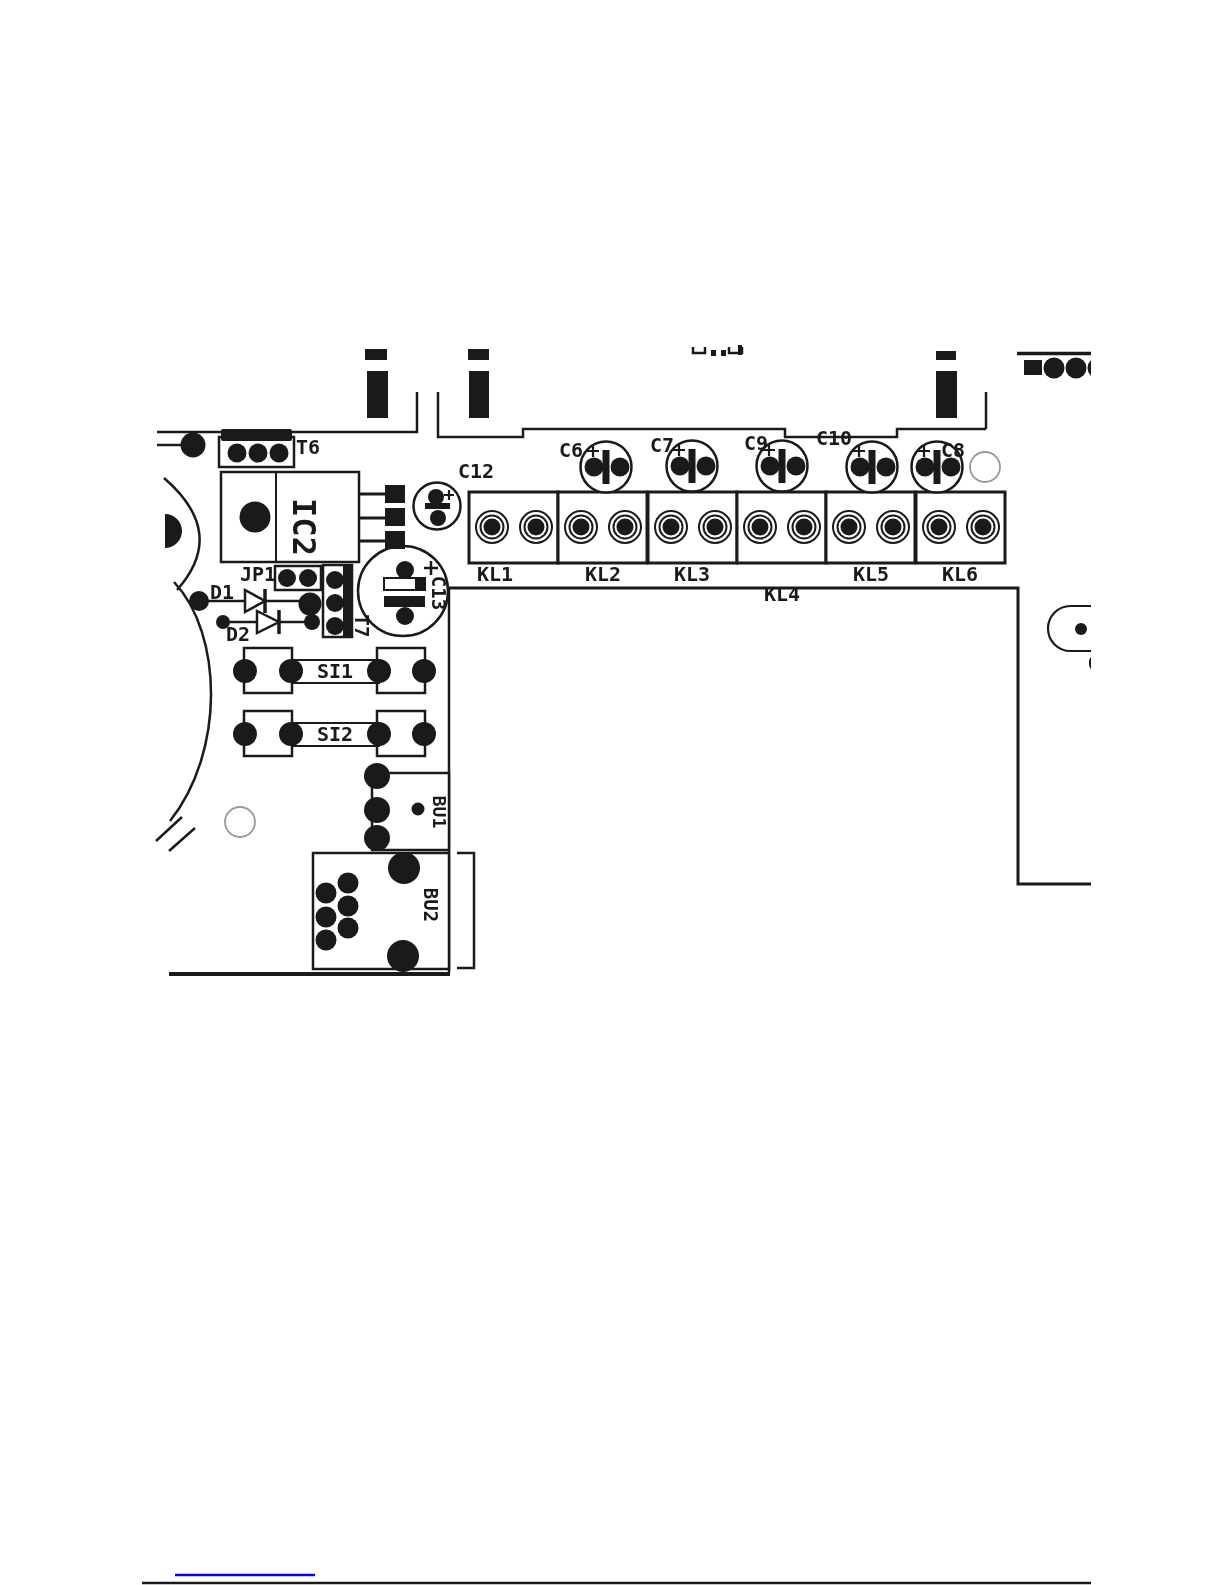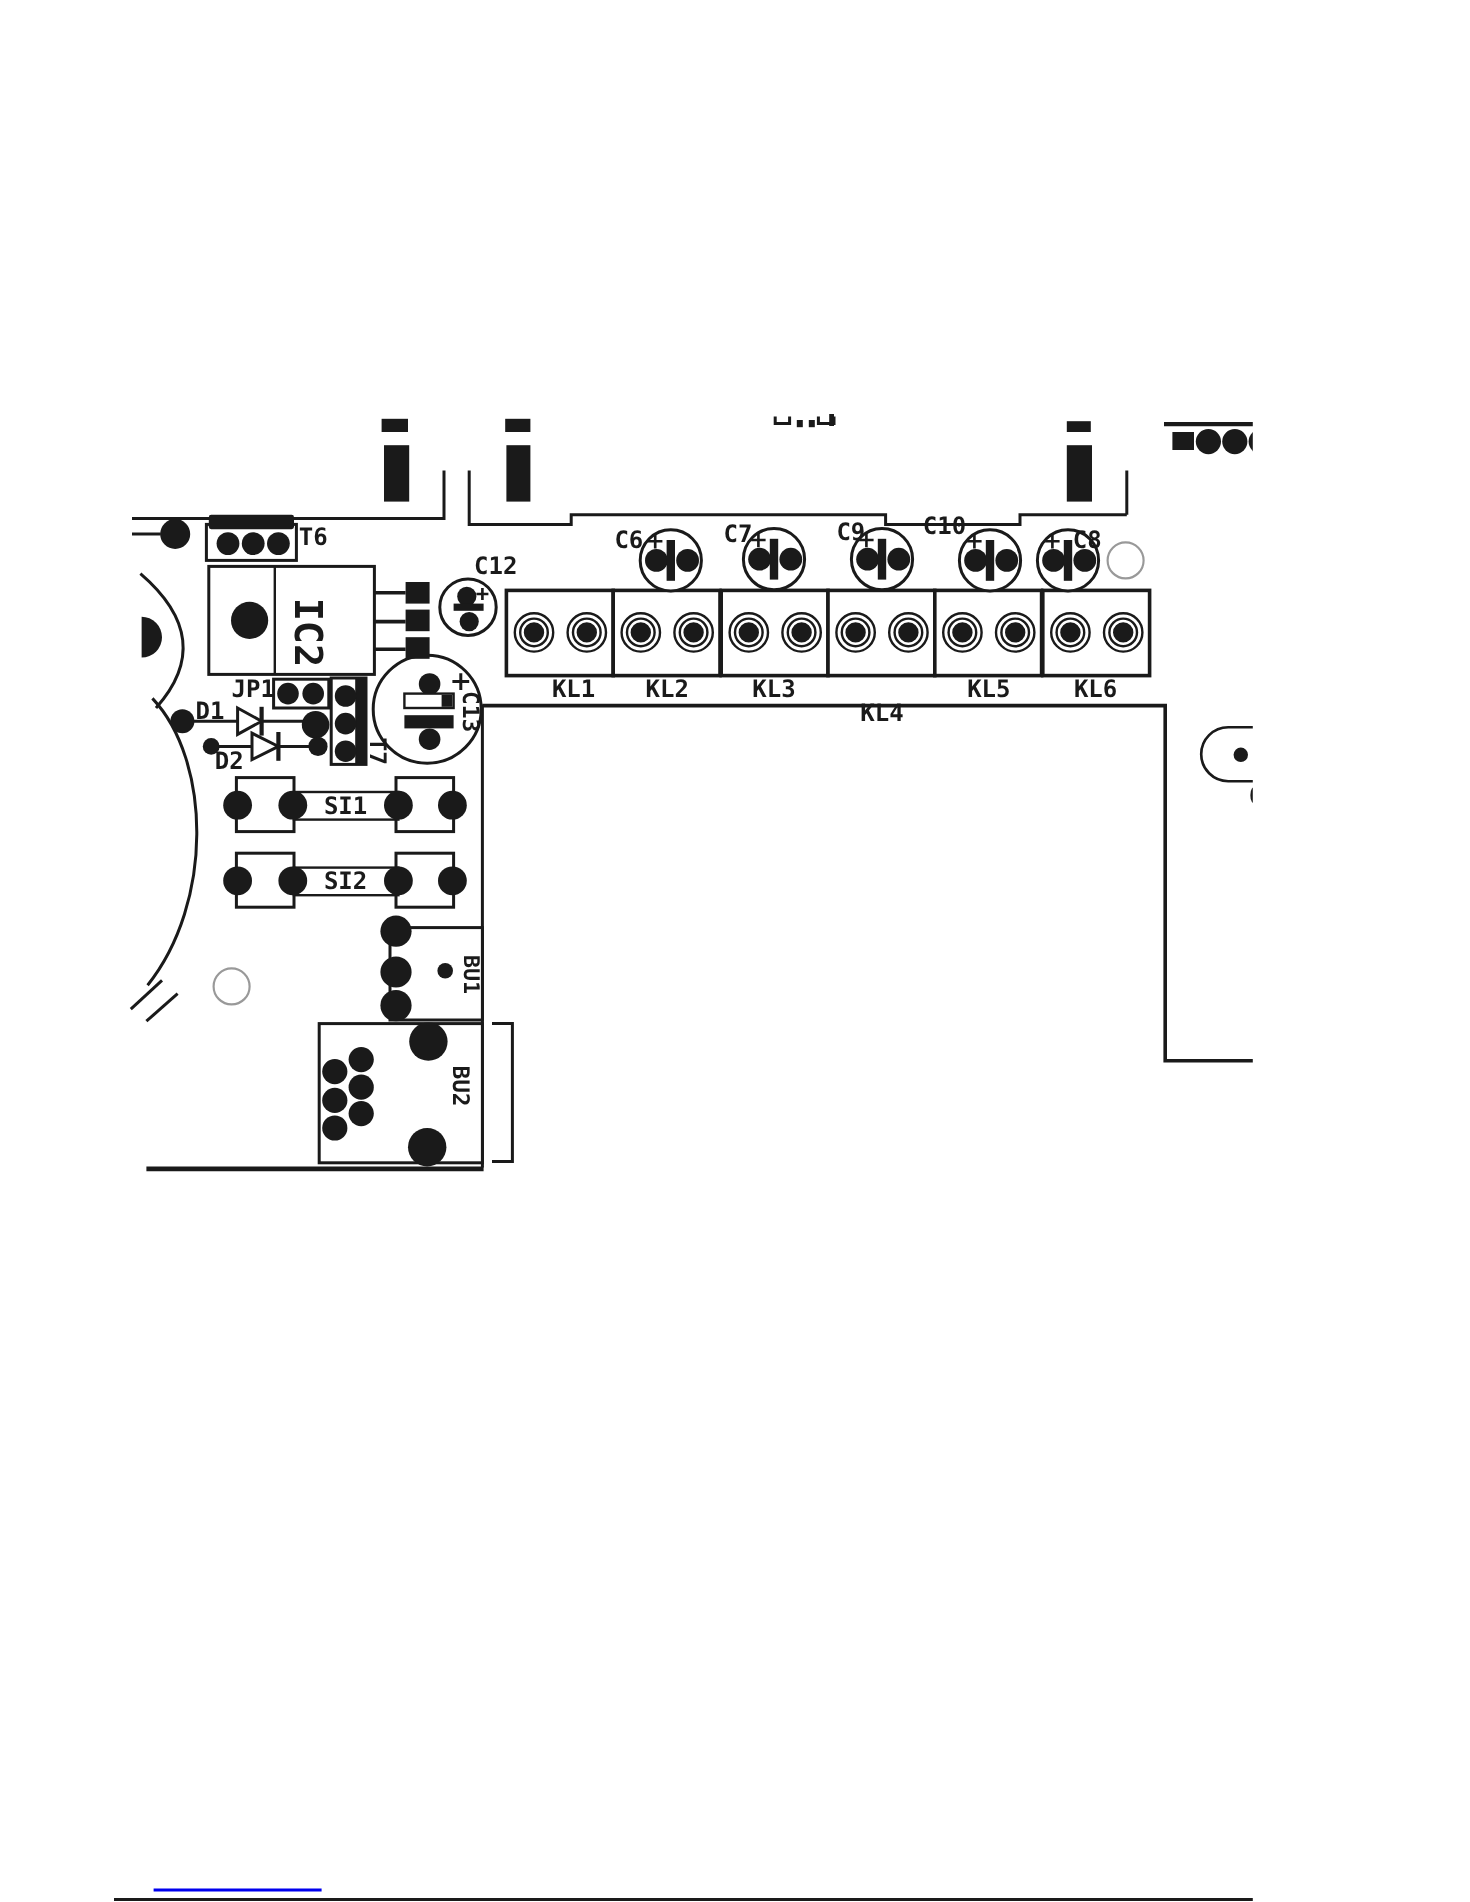--- a/index.html
+++ b/index.html
@@ -1,17 +1,17 @@
 <!DOCTYPE html>
 <html><head>
 <meta charset="utf-8">
 <style>
   html,body{margin:0;padding:0;background:#ffffff;}
   .canvas{position:relative;width:1044px;height:1585px;background:#ffffff;overflow:hidden;
-          font-family:"DejaVu Sans Mono","Liberation Mono",monospace;}
+          font-family:"DejaVu Sans Mono","Liberation Mono",monospace;margin-left:47px;}
   .canvas svg{position:absolute;left:0;top:0;}
   .lbl{position:absolute;font-family:"DejaVu Sans Mono","Liberation Mono",monospace;
        font-weight:700;font-size:20px;color:#1a1a1a;line-height:1;white-space:nowrap;}
   .c{transform:translateX(-50%);}
   .v{transform:translate(-50%,-50%) rotate(90deg);}
 </style>
 </head>
 <body>
 
 <div class="canvas">
@@ -274,29 +274,29 @@
     <circle cx="1114" cy="368" r="10.5" fill="#1a1a1a"></circle>
     <rect x="1117" y="336" width="108" height="55" fill="#ffffff"></rect>
   </g>
 
   <path d="M95,1583 H1225" stroke="#1a1a1a" stroke-width="2.5" fill="none"></path>
   <path d="M128,1575 H268" stroke="#0000ee" stroke-width="2.5" fill="none"></path>
 </svg>
 
   <div class="lbl" style="left:249px;top:437px">T6</div>
   <div class="lbl v" style="left:257px;top:527px;font-size:32px">IC2</div>
-  <div class="lbl" style="left:395px;top:461px">C12</div>
+  <div class="lbl" style="left:411px;top:461px">C12</div>
 
   <div class="lbl" style="left:512px;top:440px">C6</div>
   <div class="lbl" style="left:603px;top:435px">C7</div>
   <div class="lbl" style="left:697px;top:433px">C9</div>
   <div class="lbl" style="left:769px;top:428px">C10</div>
   <div class="lbl" style="left:894px;top:440px">C8</div>
 
-  <div class="lbl c" style="left:478px;top:564px">KL1</div>
+  <div class="lbl c" style="left:448px;top:564px">KL1</div>
   <div class="lbl c" style="left:556px;top:564px">KL2</div>
   <div class="lbl c" style="left:645px;top:564px">KL3</div>
   <div class="lbl c" style="left:735px;top:584px">KL4</div>
   <div class="lbl c" style="left:824px;top:564px">KL5</div>
   <div class="lbl c" style="left:913px;top:564px">KL6</div>
 
   <div class="lbl" style="left:193px;top:564px">JP1</div>
   <div class="lbl" style="left:163px;top:582px">D1</div>
   <div class="lbl" style="left:179px;top:624px">D2</div>
   <div class="lbl v" style="left:314px;top:626px;font-size:19px">T7</div>

